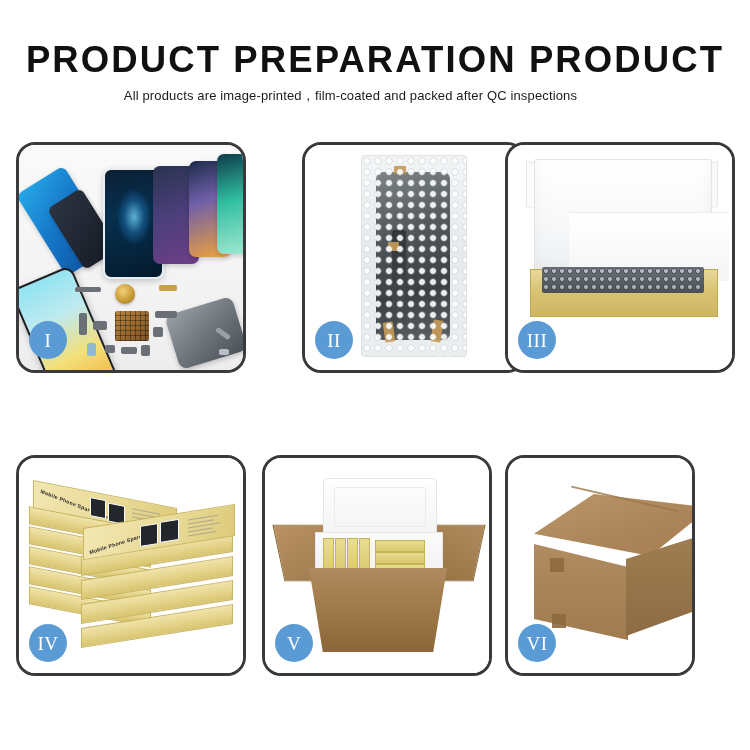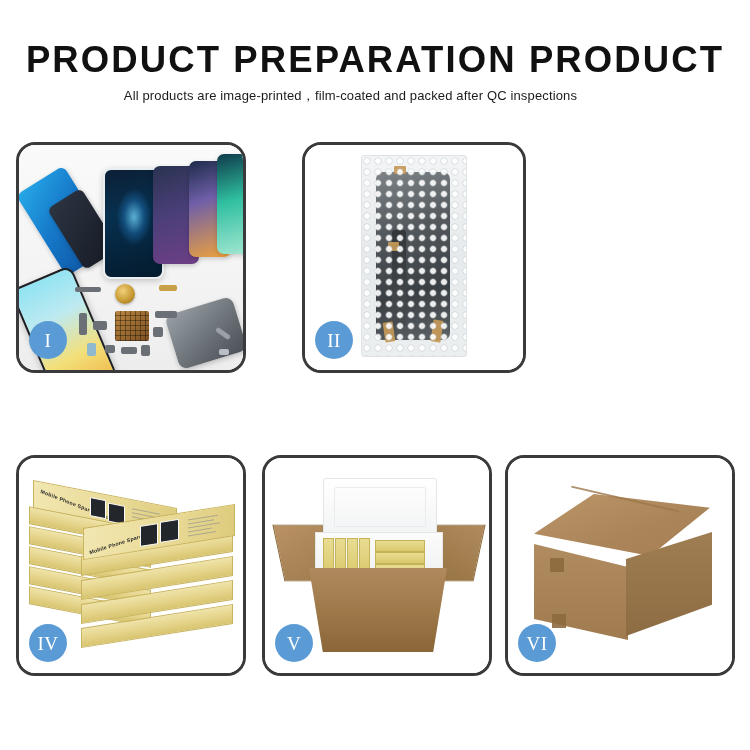--- a/index.html
+++ b/index.html
@@ -320,20 +320,33 @@
         <div class="tape" style="left:32px;top:10px;width:12px;height:8px;"></div>
         <div class="tape" style="left:26px;top:86px;width:11px;height:9px;"></div>
         <div class="tape" style="left:22px;top:166px;width:10px;height:20px;transform:rotate(-8deg);"></div>
         <div class="tape" style="left:70px;top:164px;width:10px;height:22px;transform:rotate(8deg);"></div>
         <div class="bubbles"></div>
       </div>
     </div>
     <div class="badge" style="left:10px;top:176px;">II</div>
   </div>
 
+  <div class="panel" style="left:505px;top:142px;width:230px;height:231px;">
+    <div class="stage">
+      <div class="p3bg"></div>
+      <div class="lidflapL"></div>
+      <div class="lidflapR"></div>
+      <div class="boxlid">
+        <div class="foam"></div>
+      </div>
+      <div class="boxbase"></div>
+      <div class="bubblefill"></div>
+    </div>
+    <div class="badge" style="left:10px;top:176px;">III</div>
+  </div>
 
   <div class="panel" style="left:16px;top:455px;width:230px;height:221px;">
     <div class="stage">
       <div class="p4bg"></div>
       <div class="stackwrap">
 
         <div class="ybox" style="left:4px;top:48px;width:120px;height:16px;transform:skewY(11deg);"></div>
         <div class="ybox" style="left:4px;top:68px;width:120px;height:16px;transform:skewY(11deg);"></div>
         <div class="ybox" style="left:4px;top:88px;width:120px;height:16px;transform:skewY(11deg);"></div>
         <div class="ybox" style="left:4px;top:108px;width:120px;height:16px;transform:skewY(11deg);"></div>
@@ -385,21 +398,21 @@
         <div class="ybar" style="left:36px;"></div>
         <div class="ybar" style="left:52px;width:48px;height:10px;top:2px;"></div>
         <div class="ybar" style="left:52px;width:48px;height:10px;top:14px;"></div>
         <div class="ybar" style="left:52px;width:48px;height:10px;top:26px;"></div>
       </div>
       <div class="cartonbody"></div>
     </div>
     <div class="badge" style="left:10px;top:166px;">V</div>
   </div>
 
-  <div class="panel" style="left:505px;top:455px;width:230px;height:221px;">
+  <div class="panel" style="left:505px;top:455px;width:190px;height:221px;">
     <div class="stage">
       <div class="p6bg"></div>
       <div class="c6top"></div>
       <div class="c6front"></div>
       <div class="c6side"></div>
       <div class="c6seam"></div>
       <div class="c6tapeA"></div>
       <div class="c6tapeB"></div>
     </div>
     <div class="badge" style="left:10px;top:166px;">VI</div>

